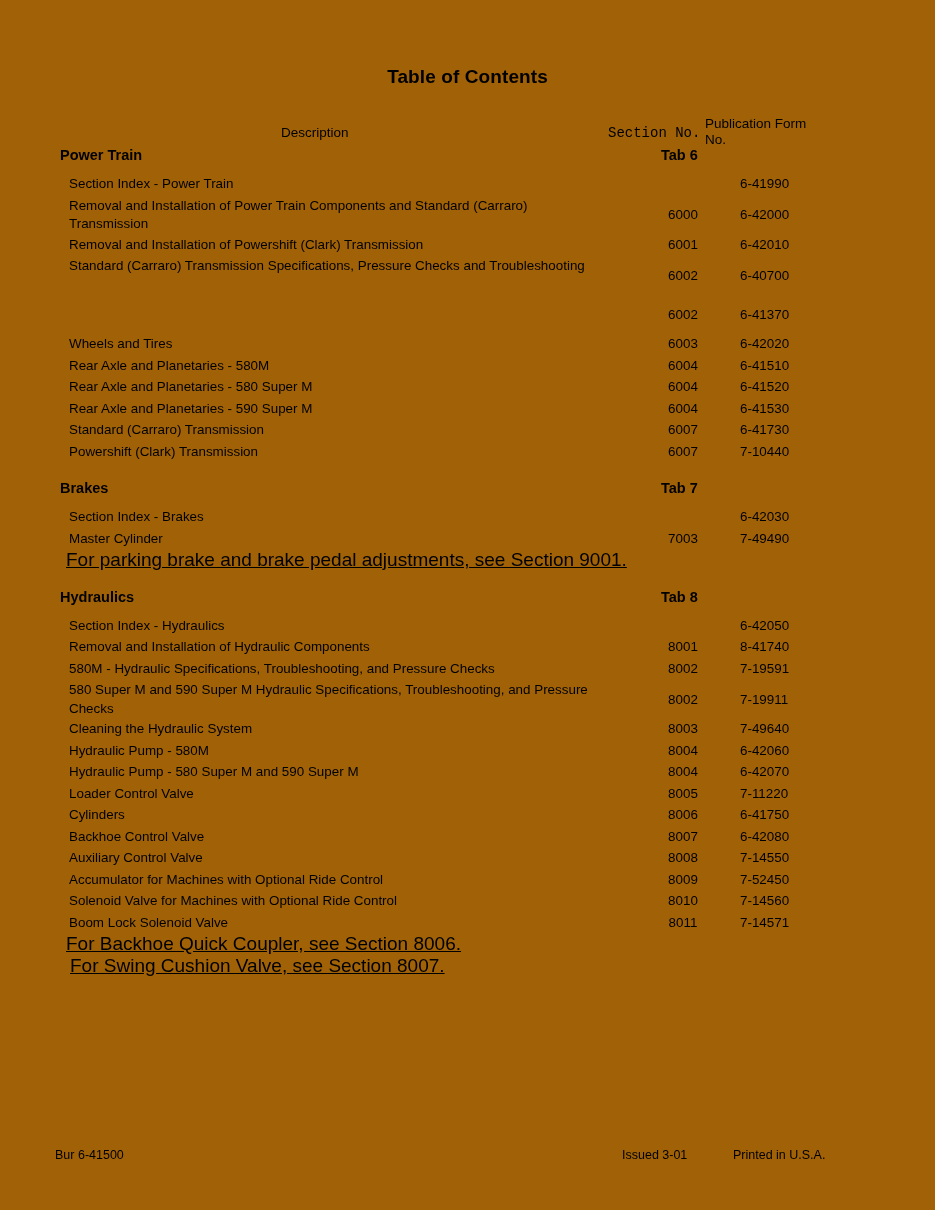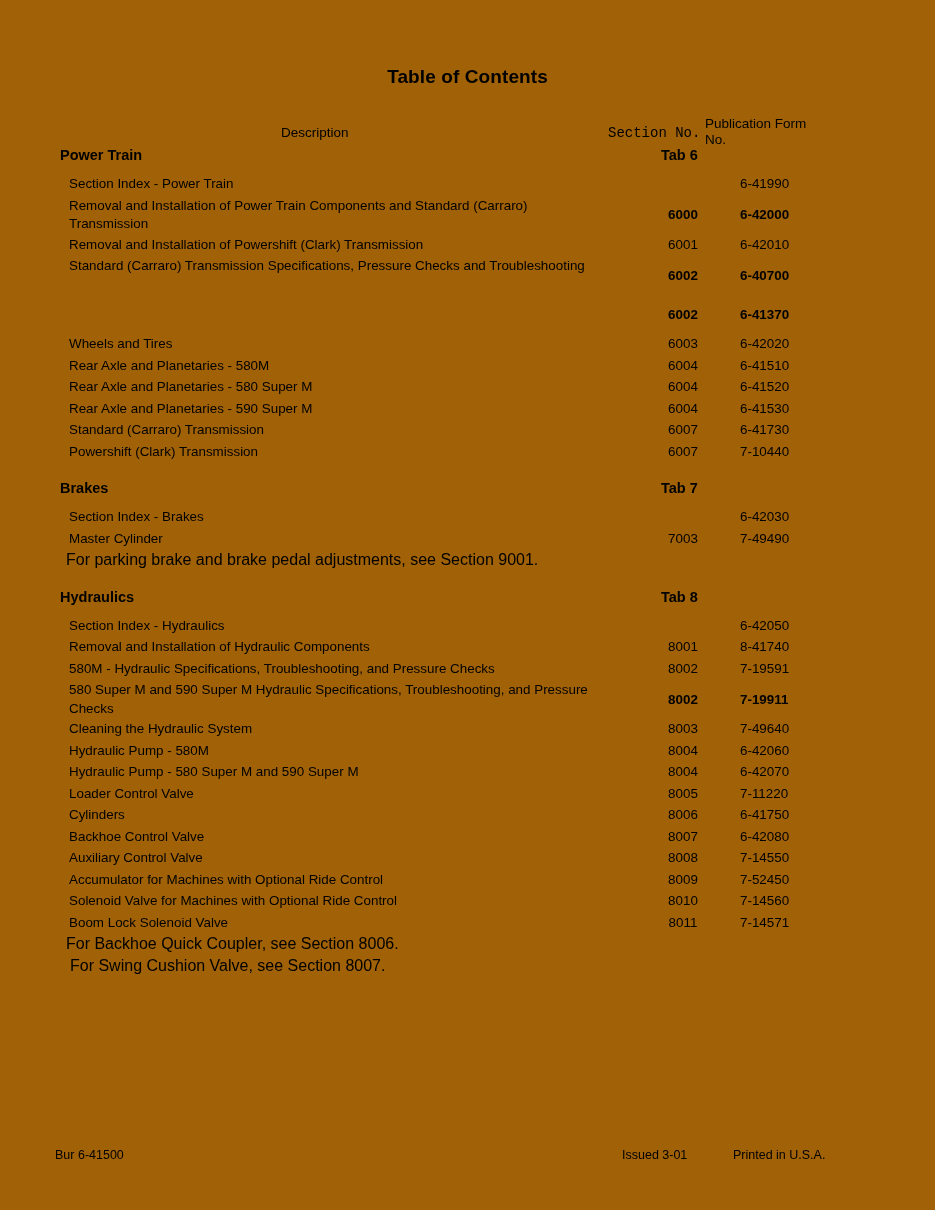--- a/index.html
+++ b/index.html
@@ -128,33 +128,34 @@
     width: 100px;
     text-align: left;
     font-size: 13.4px;
     line-height: 18.6px;
   }
   
   .row.r1 { height: 21.5px; }
   .row.r1 .secno, .row.r1 .pubno { top: 0; }
   
   .row.r2 { height: 39px; }
-  .row.r2 .secno, .row.r2 .pubno { top: 9.5px; font-weight: bold; }
+  .row.r2 .secno, .row.r2 .pubno { top: 9.5px; }
 
   .note {
     position: relative;
     height: 21.5px;
   }
   .note .desc {
     position: absolute;
     left: 66px;
     top: 0;
-    font-size: 16px;
+    font-size: 19px;
     line-height: 18.6px;
     white-space: nowrap;
+    text-decoration: underline;
   }
   .note.indented .desc { left: 70px; }
 
   .gap-before-section { height: 16px; }
   .gap-after-head { height: 2px; }
 
   
   .footer {
     position: absolute;
     top: 1140px;

